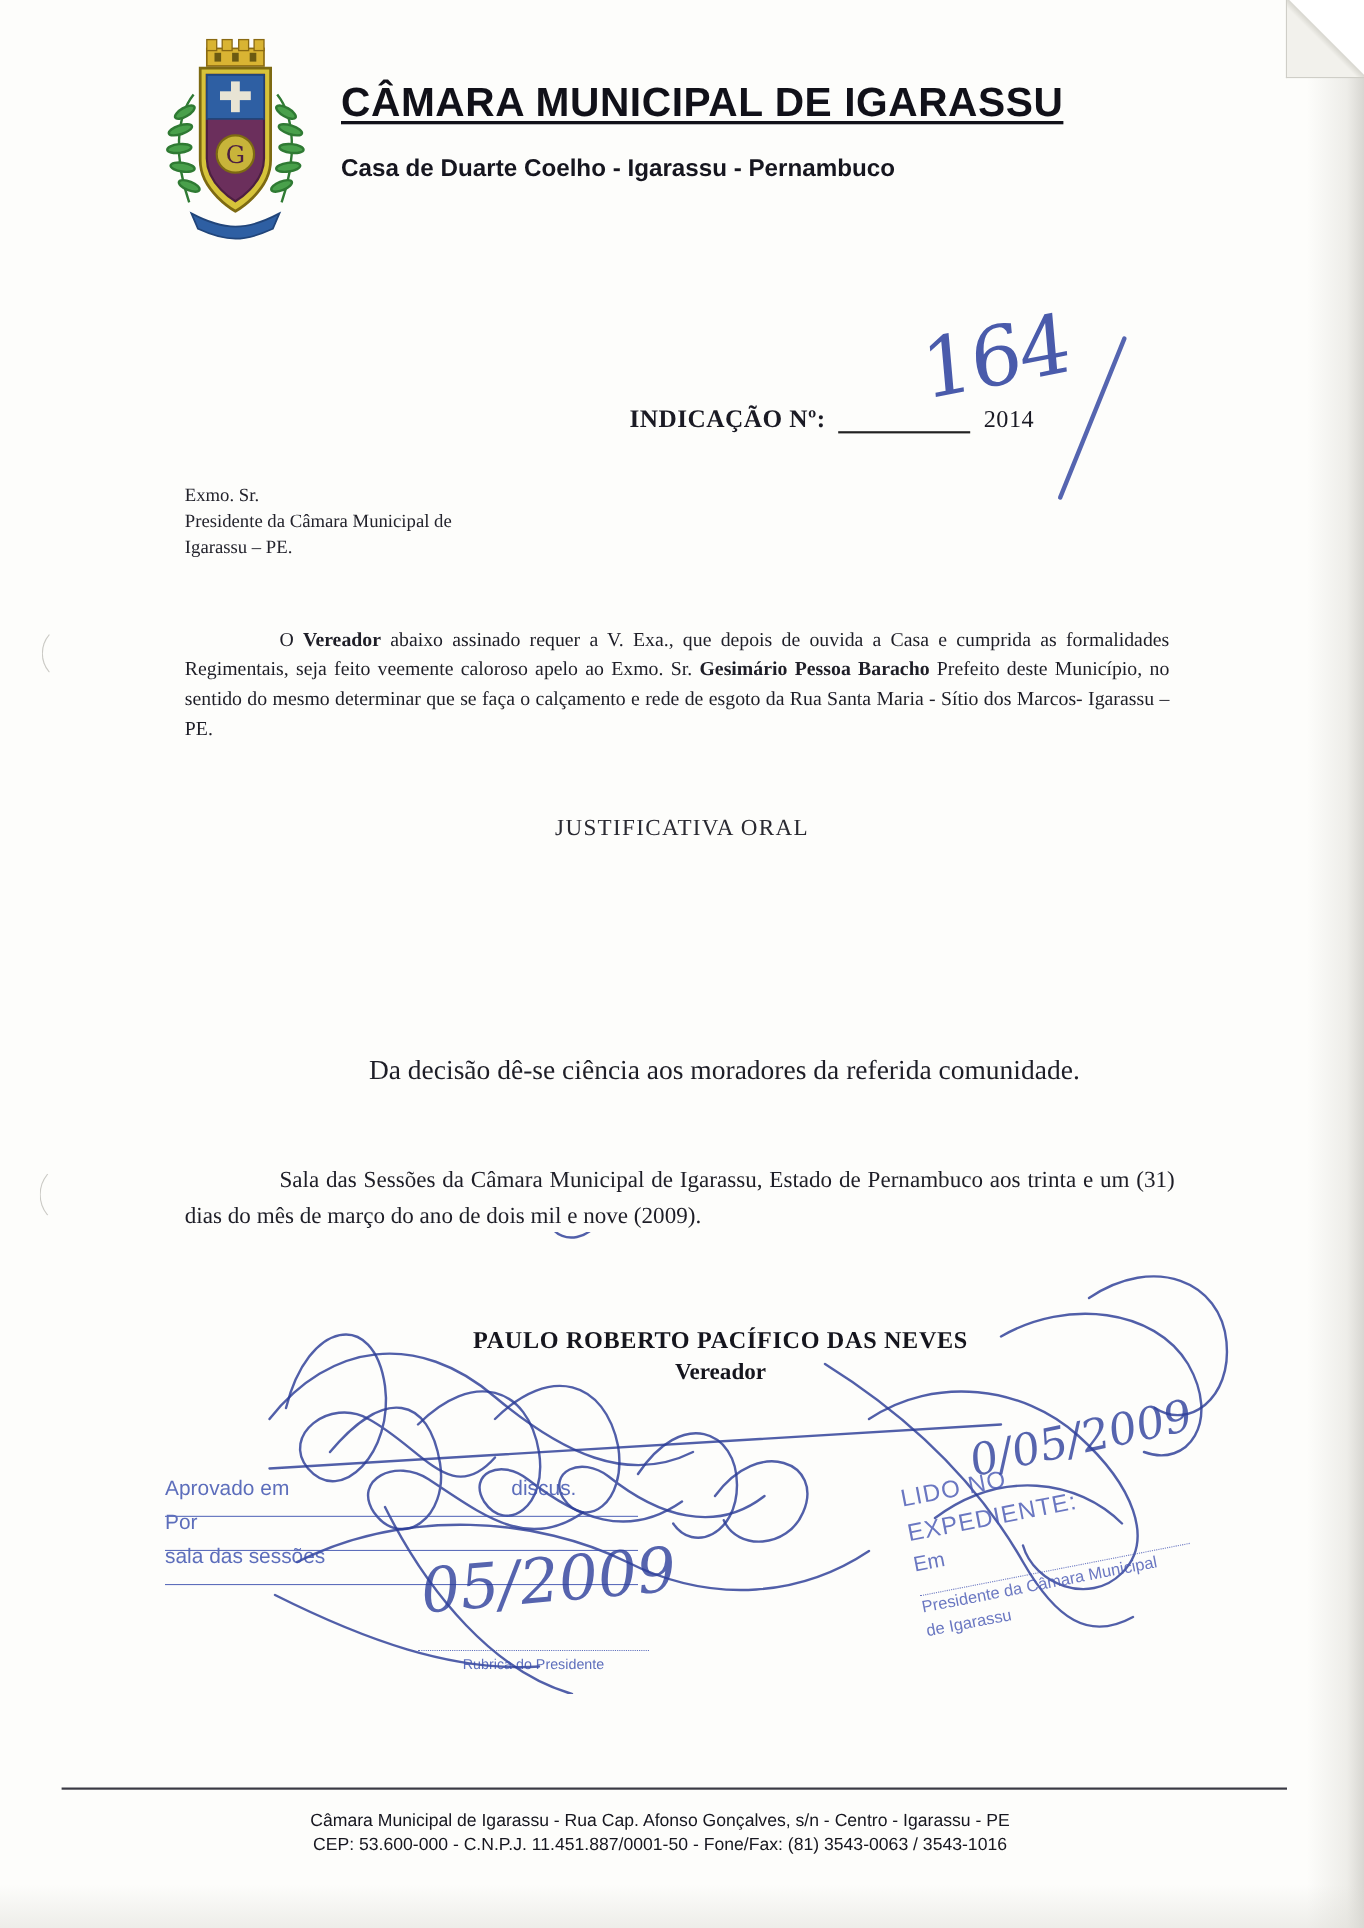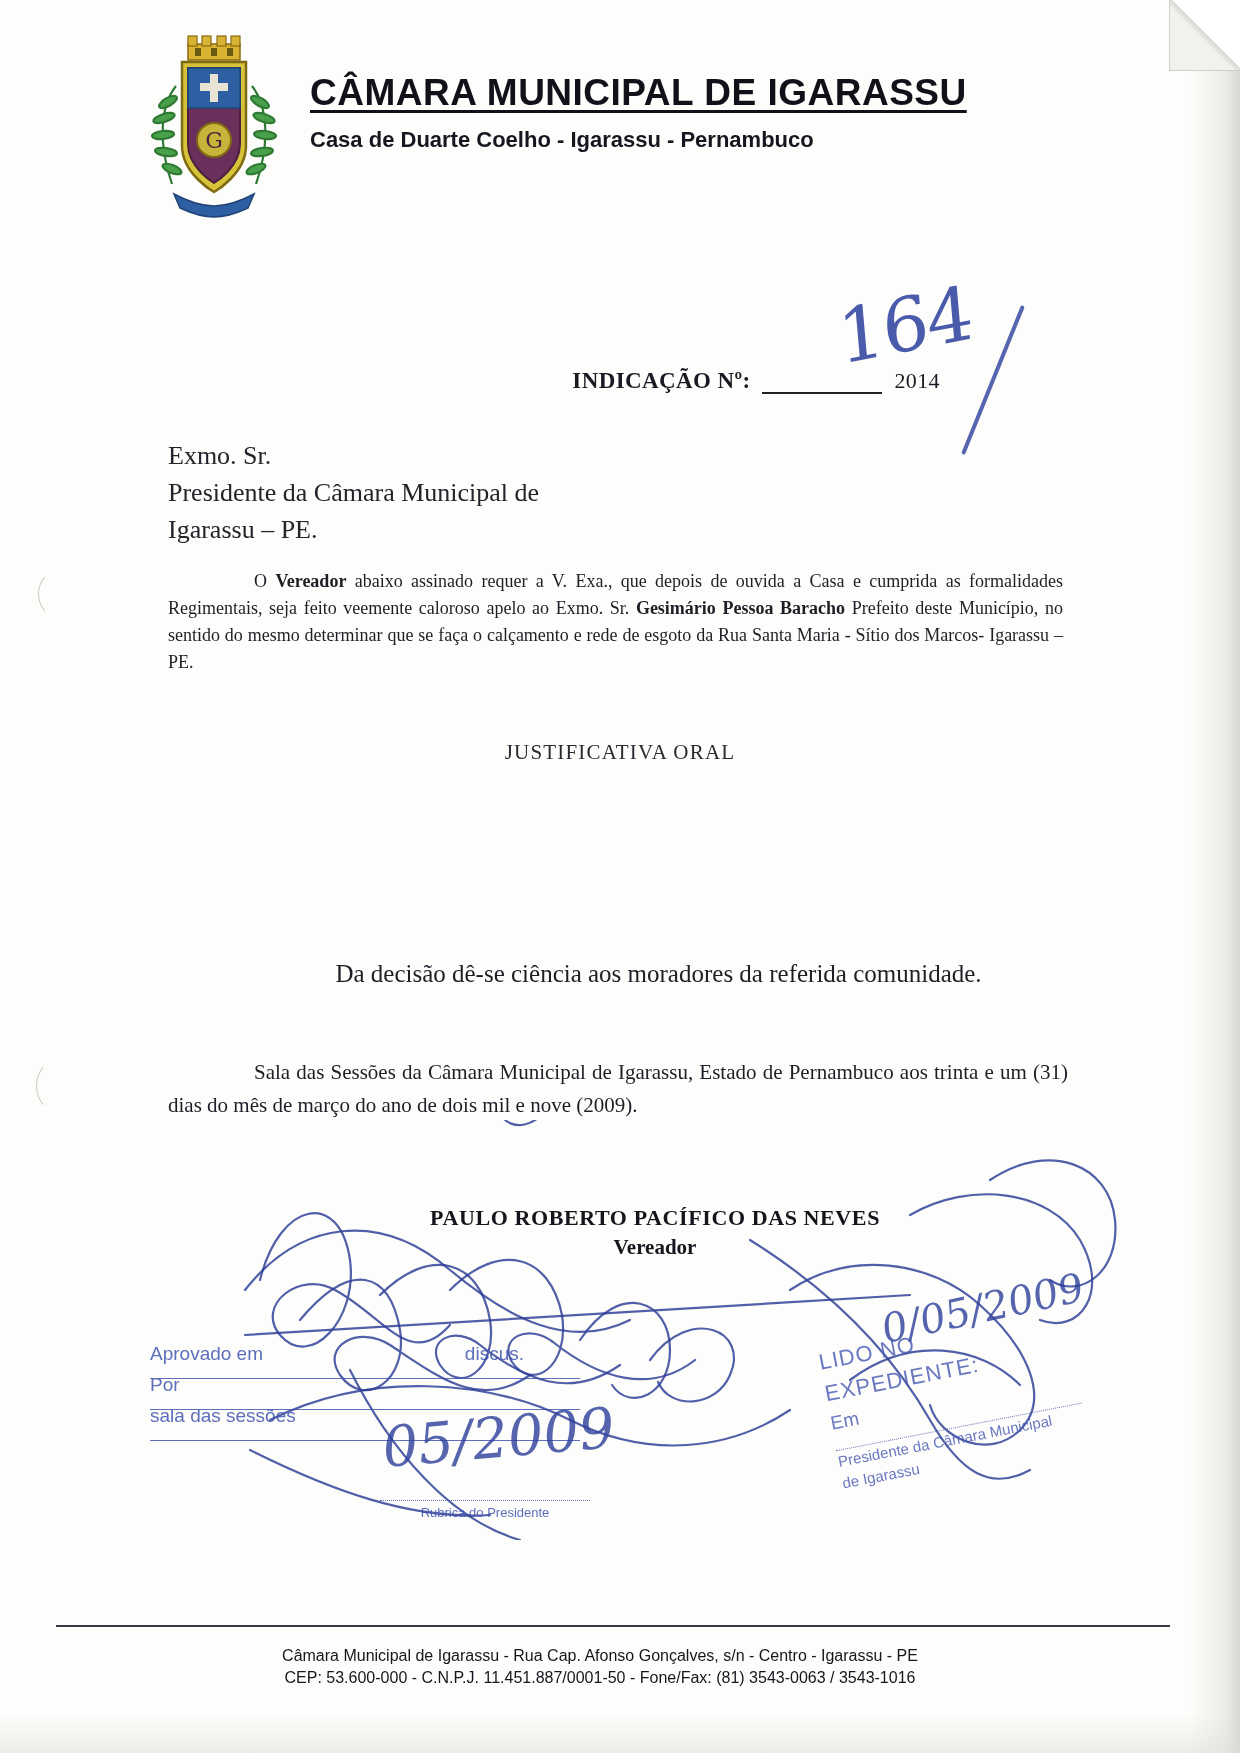--- a/index.html
+++ b/index.html
@@ -70,21 +70,21 @@
     color: #111119;
     text-decoration: underline;
     text-underline-offset: 5px;
     white-space: nowrap;
   }
   .org-subtitle {
     font-family: "Liberation Sans", sans-serif;
     font-size: 22px;
     font-weight: bold;
     color: #16161f;
-    margin-top: 13px;
+    margin-top: 26px;
   }
 
   
   .indicacao-row {
     position: absolute;
     top: 368px;
     left: 0; right: 0;
     text-align: right;
     padding-right: 300px;
     font-size: 22px;
@@ -129,21 +129,21 @@
     opacity: 0.8;
     transform: rotate(22deg);
     border-radius: 2px;
   }
 
   
   .addressee {
     position: absolute;
     top: 438px;
     left: 168px;
-    font-size: 26px;
+    font-size: 17px;
     line-height: 1.42;
     color: #23232c;
   }
 
   
   .body-block {
     position: absolute;
     top: 568px;
     left: 168px;
     width: 895px;

